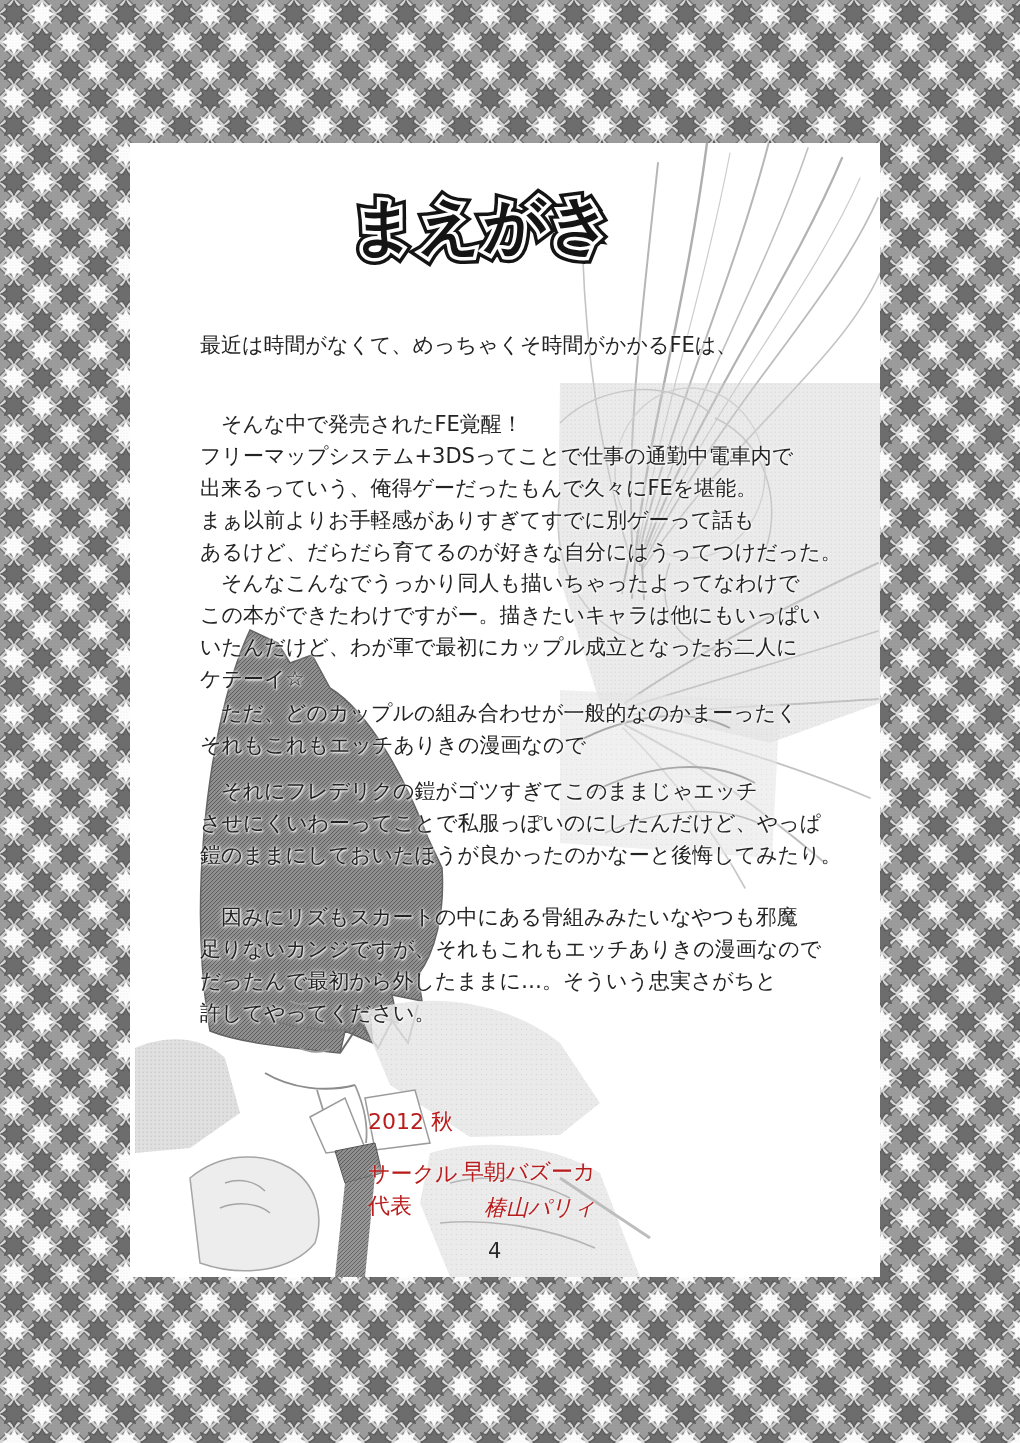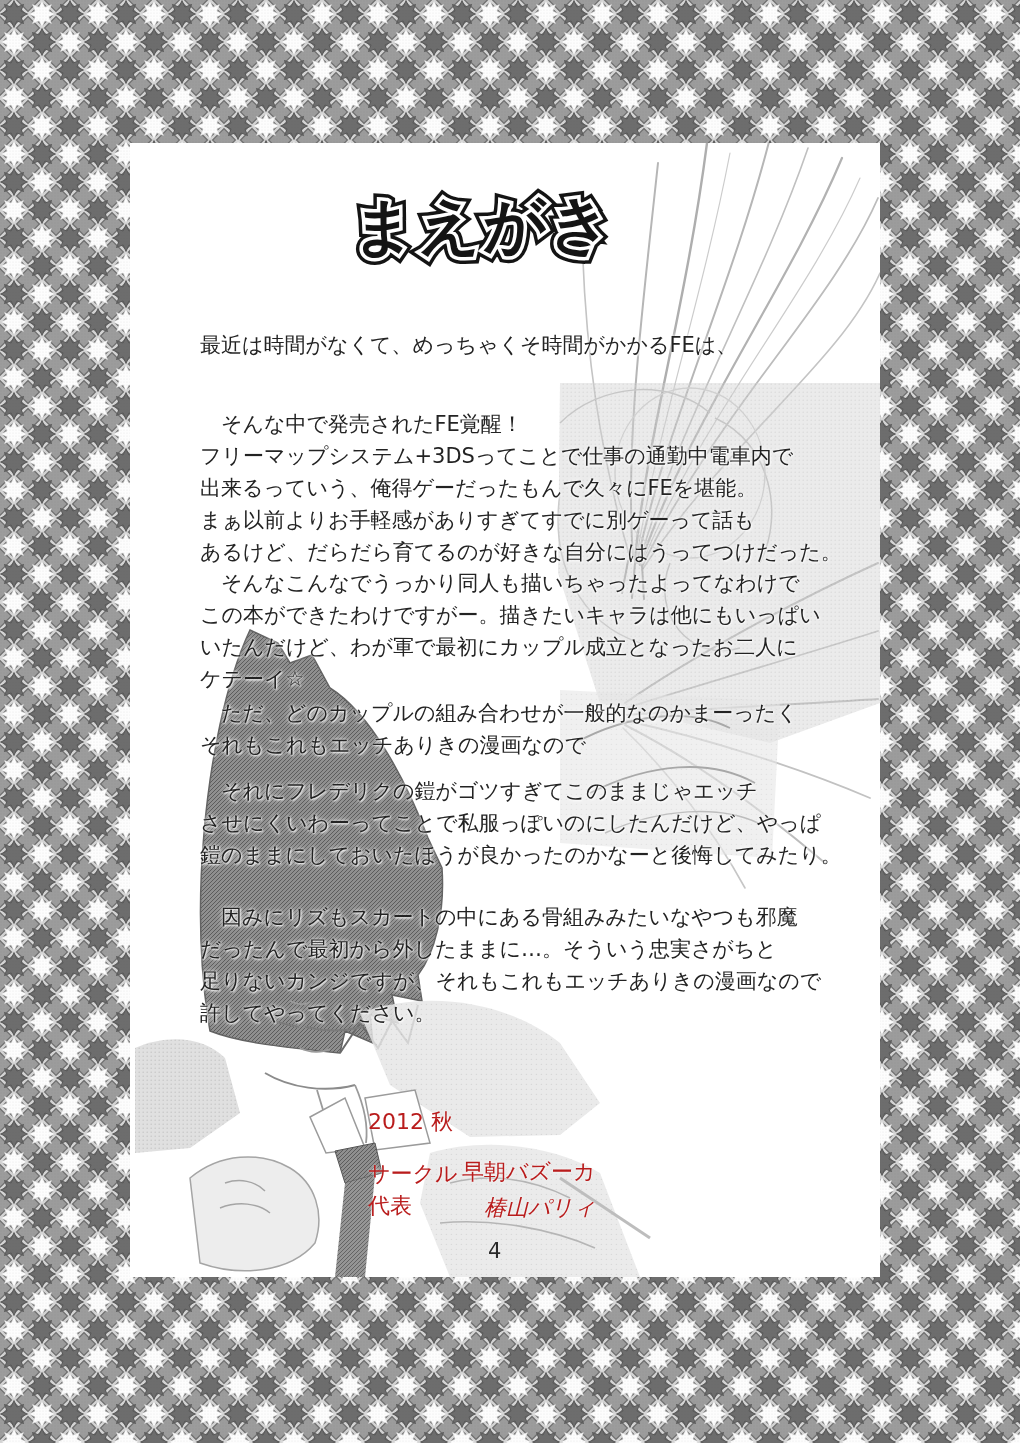--- a/index.html
+++ b/index.html
@@ -165,22 +165,22 @@
     </div>
 
     <div class="para p5">
       <div class="line">　それにフレデリクの鎧がゴツすぎてこのままじゃエッチ</div>
       <div class="line">させにくいわーってことで私服っぽいのにしたんだけど、やっぱ</div>
       <div class="line">鎧のままにしておいたほうが良かったのかなーと後悔してみたり。</div>
     </div>
 
     <div class="para p6">
       <div class="line">　因みにリズもスカートの中にある骨組みみたいなやつも邪魔</div>
+      <div class="line">足りないカンジですが、それもこれもエッチありきの漫画なので</div>
       <div class="line">だったんで最初から外したままに…。そういう忠実さがちと</div>
-      <div class="line">足りないカンジですが、それもこれもエッチありきの漫画なので</div>
       <div class="line">許してやってください。</div>
     </div>
 
     <div class="credit credit-date">2012 秋</div>
     <div class="credit credit-circle-label">サークル</div>
     <div class="credit credit-circle-name">早朝バズーカ</div>
     <div class="credit credit-rep-label">代表</div>
     <div class="credit credit-rep-name">椿山パリィ</div>
 
     <div class="pagenum">4</div>

